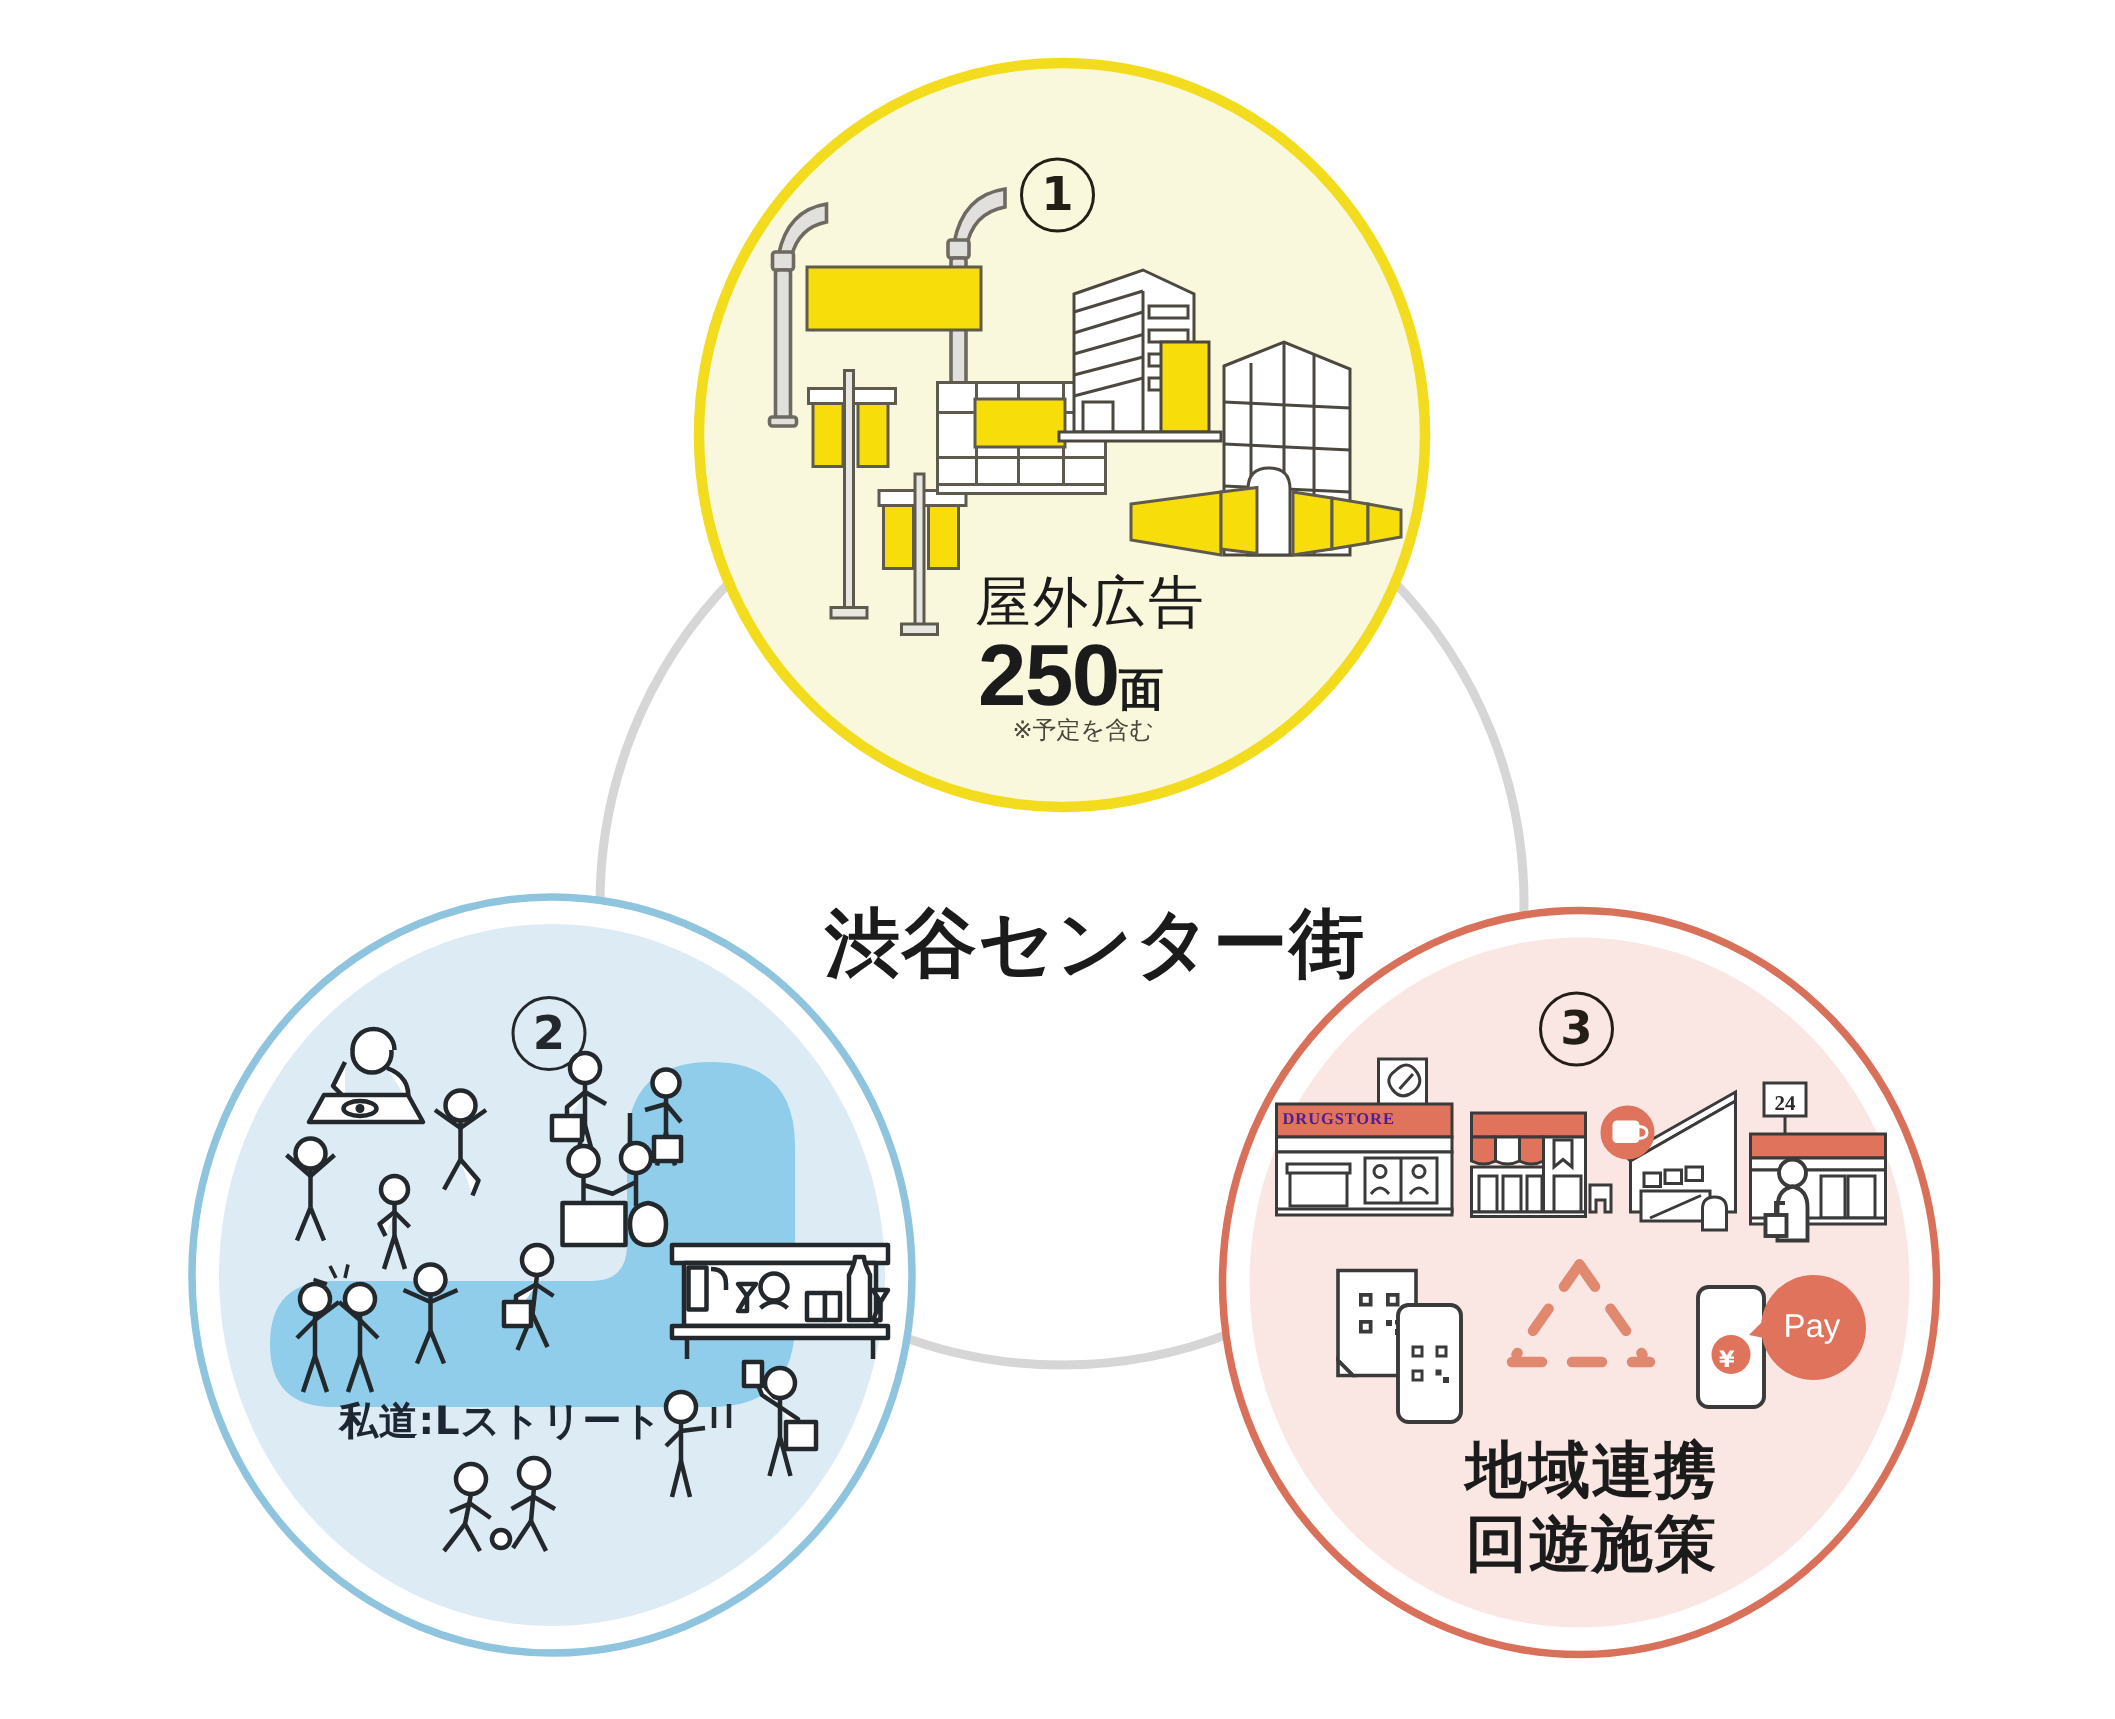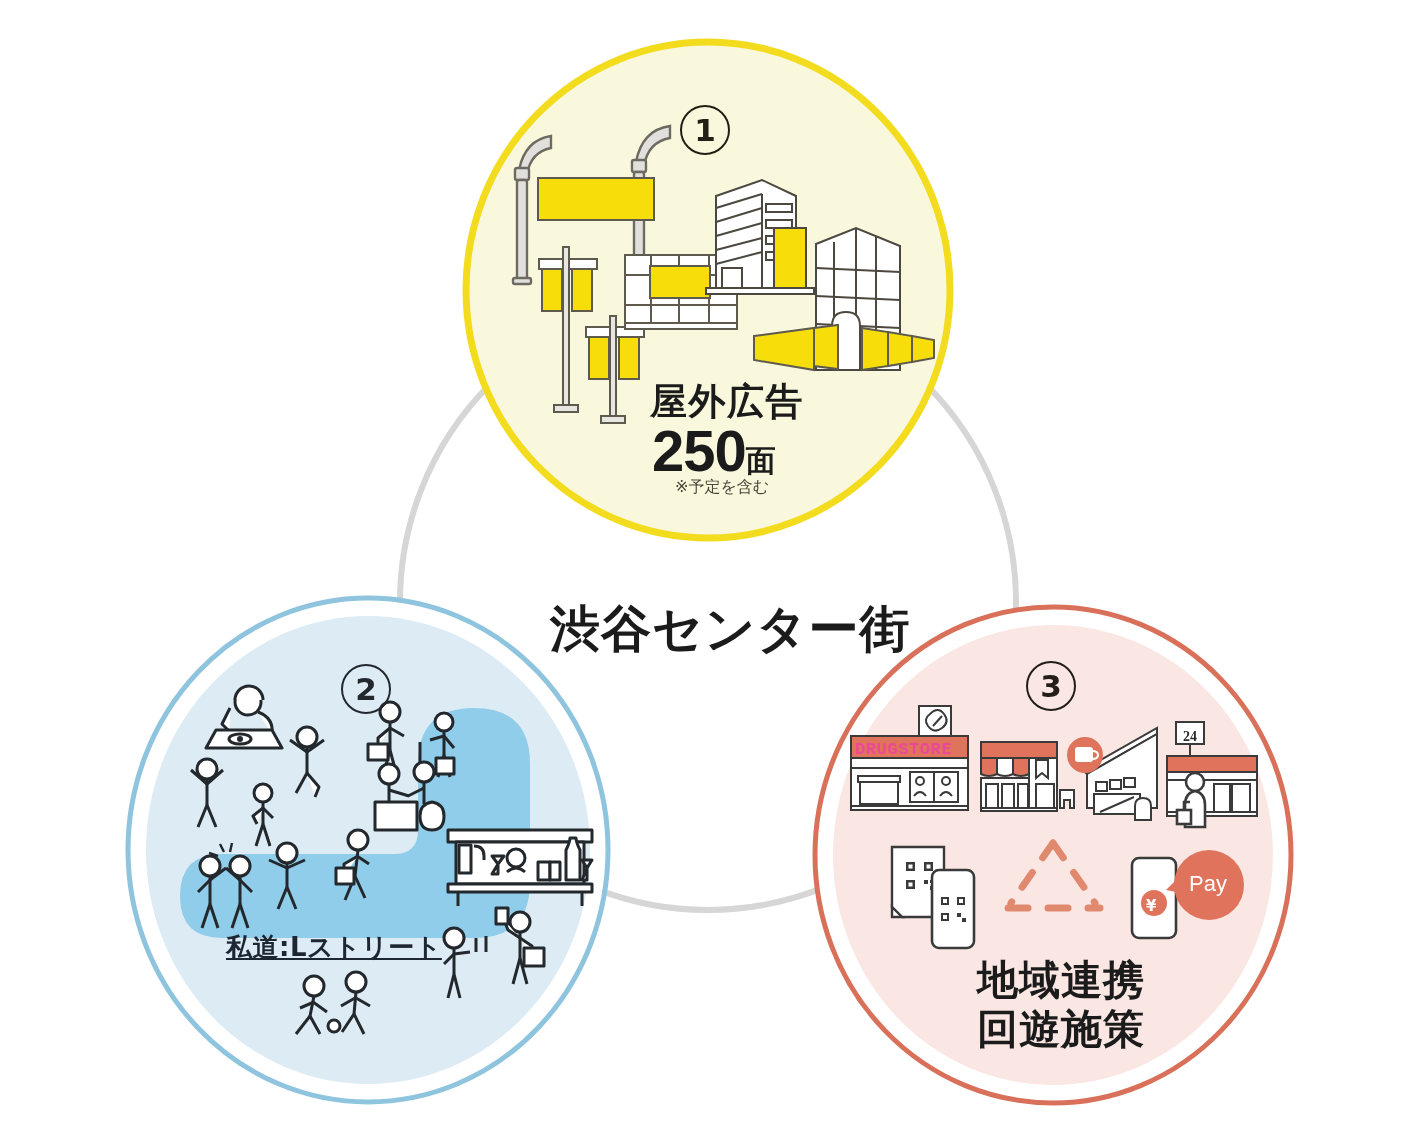--- a/index.html
+++ b/index.html
@@ -15,38 +15,37 @@
 
   
   .tx{position:absolute;white-space:nowrap;color:#1b1b1b;}
   .center-title{
     left:520px;top:596px;
     font-size:50px;font-weight:700;letter-spacing:1px;
     font-family:"DejaVu Sans","Liberation Sans",sans-serif;
     margin-left:30px;
   }
   .c1-label{
-    left:650px;top:377px;font-size:37px;font-weight:700;letter-spacing:1.5px;
+    left:650px;top:377px;font-size:37px;font-weight:400;letter-spacing:1.5px;
     font-family:"DejaVu Sans","Liberation Sans",sans-serif;
   }
   .c1-big{
     left:652px;top:417px;font-size:58px;font-weight:800;letter-spacing:-1px;
     font-family:Liberation Sans, sans-serif;
   }
   .c1-big .unit{font-size:30px;font-weight:700;letter-spacing:0;}
   .c1-note{
     left:655px;top:477px;font-size:16px;font-weight:400;color:#4a463c;
     font-family:"DejaVu Sans","Liberation Sans",sans-serif;
     margin-left:20px;
   }
   .c2-label{
     left:226px;top:930px;font-size:26px;font-weight:700;letter-spacing:0.5px;
     color:#1d2733;
     font-family:"DejaVu Sans","Liberation Sans",sans-serif;
-    text-decoration:underline;
   }
   .c3-l1{
     left:977px;top:953px;font-size:41px;font-weight:700;letter-spacing:1px;
     font-family:"DejaVu Sans","Liberation Sans",sans-serif;
   }
   .c3-l2{
     left:977px;top:1002px;font-size:41px;font-weight:700;letter-spacing:1px;
     font-family:"DejaVu Sans","Liberation Sans",sans-serif;
   }
   .num{
@@ -54,22 +53,22 @@
     border:2.6px solid #231f16;
     display:flex;align-items:center;justify-content:center;
     font-size:31px;font-weight:700;color:#231f16;line-height:1;
     font-family:"DejaVu Sans","Liberation Sans",sans-serif;
   }
   .num-1{left:680px;top:105px;}
   .num-2{left:341px;top:664px;border-color:#23282d;color:#23282d;}
   .num-3{left:1026px;top:661px;border-color:#231f16;color:#231f16;}
   .badge-txt{position:absolute;font-weight:700;}
   .drug-txt{
-    left:855px;top:740px;font-size:17px;letter-spacing:0.6px;color:#ec4899;
-    font-family:Liberation Mono, monospace;font-weight:700;
+    left:855px;top:740px;font-size:11px;letter-spacing:0.6px;color:#4c1d95;
+    font-family:Liberation Serif, serif;font-weight:700;
   }
   .pay-txt{
     left:1189px;top:871px;font-size:22px;color:#ffffff;font-weight:400;
     font-family:"Liberation Sans",sans-serif;
   }
   .tf-24{
     left:1183px;top:729px;font-size:14px;color:#2b2b2b;font-weight:700;
     font-family:Liberation Serif, serif;
   }
   .yen{

